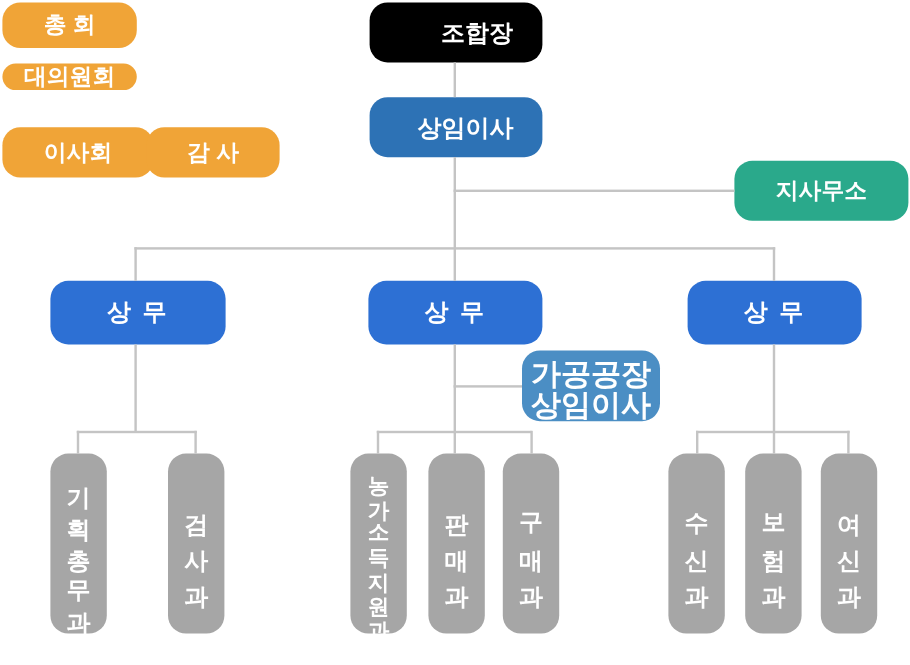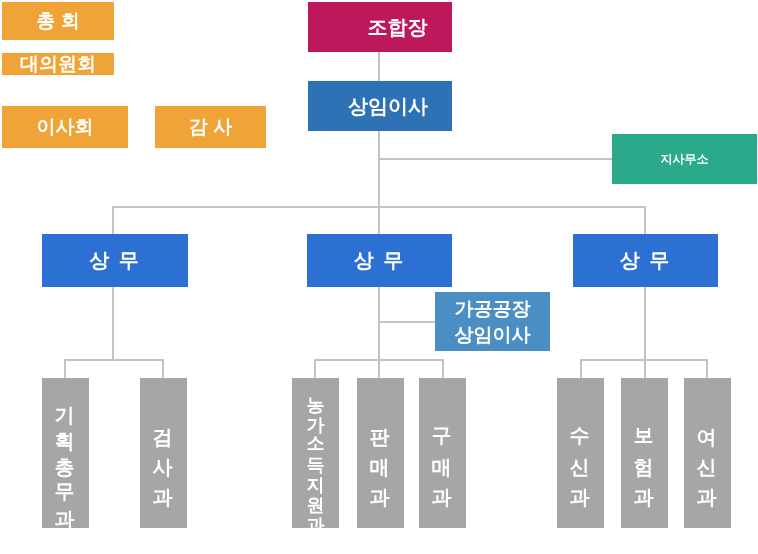--- a/index.html
+++ b/index.html
@@ -13,51 +13,52 @@
   }
   .box {
     position: absolute;
     display: flex;
     align-items: center;
     justify-content: center;
     color: #ffffff;
     font-weight: bold;
     box-sizing: border-box;
     text-align: center;
+    border-radius: 15px;
   }
   .orange { background: #f0a437; font-size: 19px; }
-  .navy   { background: #be185d; font-size: 20px; padding-left: 35px; }
+  .navy   { background: #000000; font-size: 20px; padding-left: 35px; }
   .blue   { background: #2d72b5; font-size: 20px; padding-left: 16px; }
   .vivid  { background: #2d70d4; font-size: 20px; letter-spacing: 2px; }
-  .ltblue { background: #4b8ec4; font-size: 19px; line-height: 26px; flex-direction: column; }
+  .ltblue { background: #4b8ec4; font-size: 25px; line-height: 26px; flex-direction: column; justify-content: flex-end; }
   .dept   { background: #a6a6a6; width: 47px; top: 378px; height: 150px; }
   .vtext  {
     writing-mode: vertical-lr;
     text-orientation: upright;
     font-weight: bold;
     color: #ffffff;
   }
   .sz3 { font-size: 20px; letter-spacing: 10px; margin-top: 10px; }
   .sz5 { font-size: 20px; letter-spacing: 6px;  margin-top: 6px; }
   .sz7 { font-size: 18px; letter-spacing: 2px;  margin-top: 2px; }
   .line { position: absolute; background: #c4c4c4; }
 </style>
 </head>
 <body>
 
 <div class="stage">
 
   <div class="box orange" style="left:2px; top:2px; width:112px; height:38px;">총 회</div>
   <div class="box orange" style="left:2px; top:53px; width:112px; height:22px;">대의원회</div>
   <div class="box orange" style="left:2px; top:106px; width:126px; height:42px;">이사회</div>
-  <div class="box orange" style="left:122px; top:106px; width:111px; height:42px;margin-left:33px;">감 사</div>
+  <div class="box orange" style="left:122px; top:106px; width:111px; height:42px;">감 사</div>
 
   <div class="box navy" style="left:308px; top:2px; width:144px; height:50px;">조합장</div>
   <div class="box blue" style="left:308px; top:81px; width:144px; height:50px;">상임이사</div>
-  <div class="box" style="left:612px; top:134px; width:145px; height:50px; background:#2aa98b; font-size:12px;">지사무소</div>
+  <div class="box" style="left:612px; top:134px; width:145px; height:50px; background:#2aa98b; font-size:19px;">지사무소</div>
 
   <div class="box vivid" style="left:42px; top:234px; width:146px; height:53px;">상 무</div>
   <div class="box vivid" style="left:307px; top:234px; width:145px; height:53px;">상 무</div>
   <div class="box vivid" style="left:573px; top:234px; width:145px; height:53px;">상 무</div>
 
   <div class="box ltblue" style="left:435px; top:292px; width:115px; height:59px;">
     <div>가공공장</div>
     <div>상임이사</div>
   </div>
 

